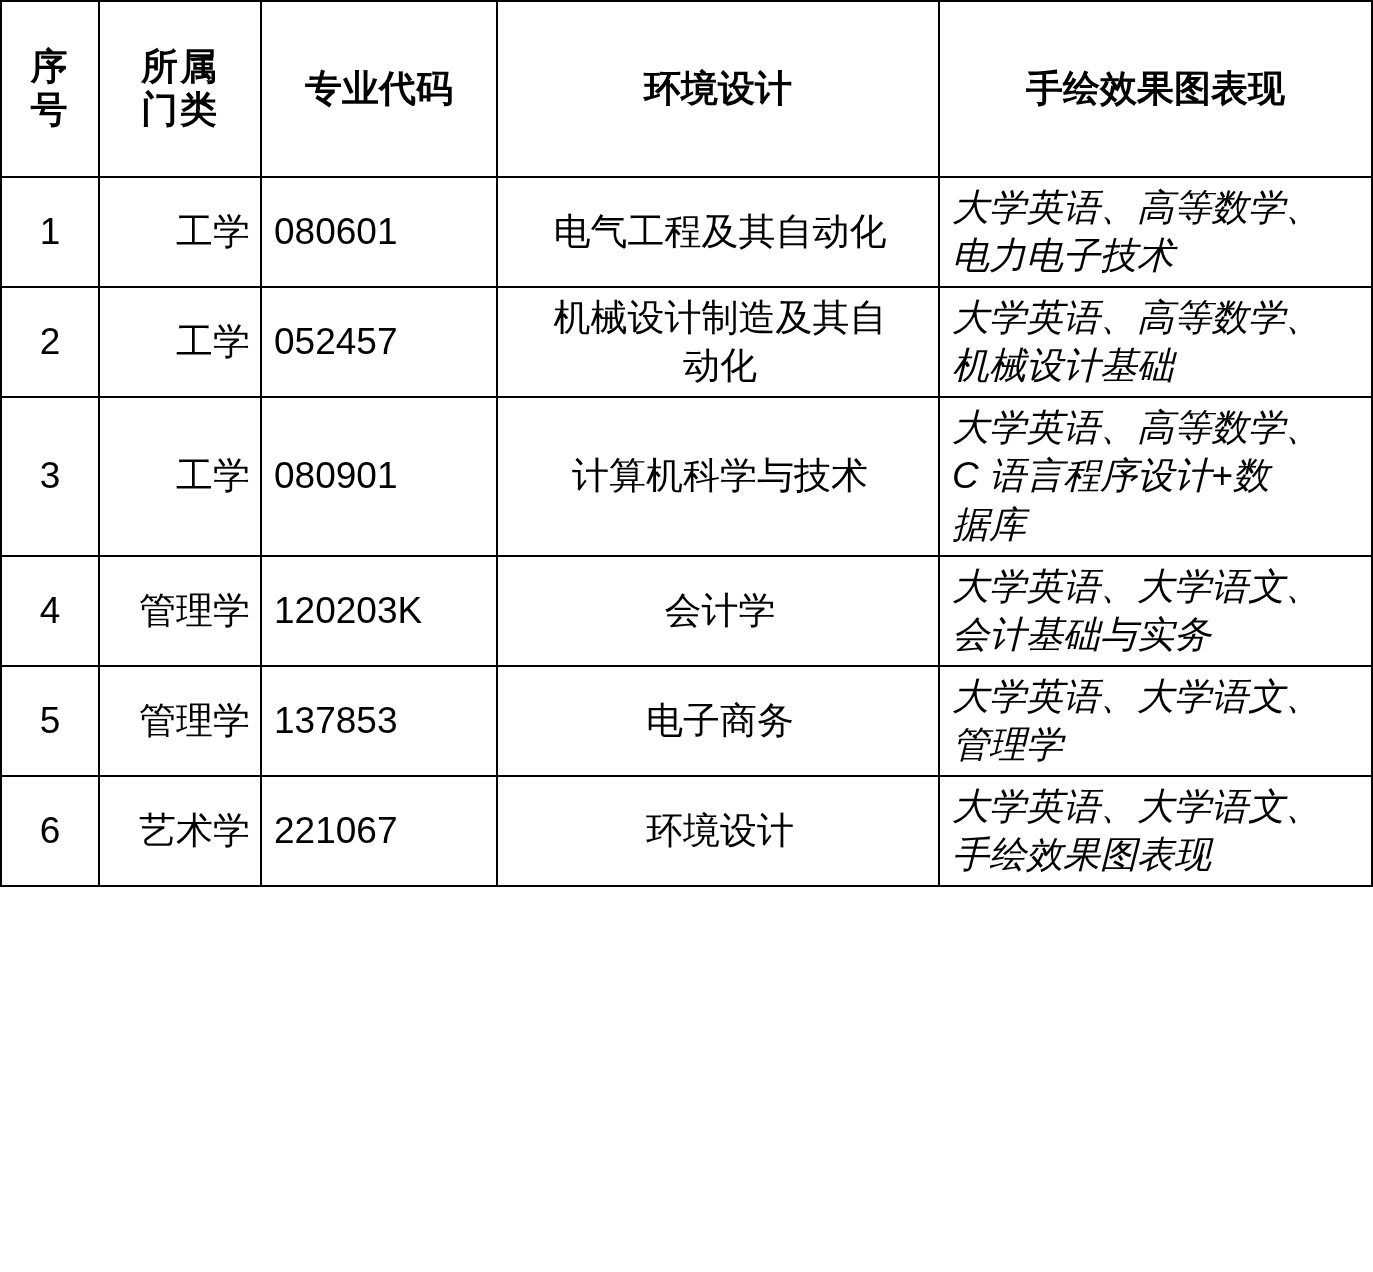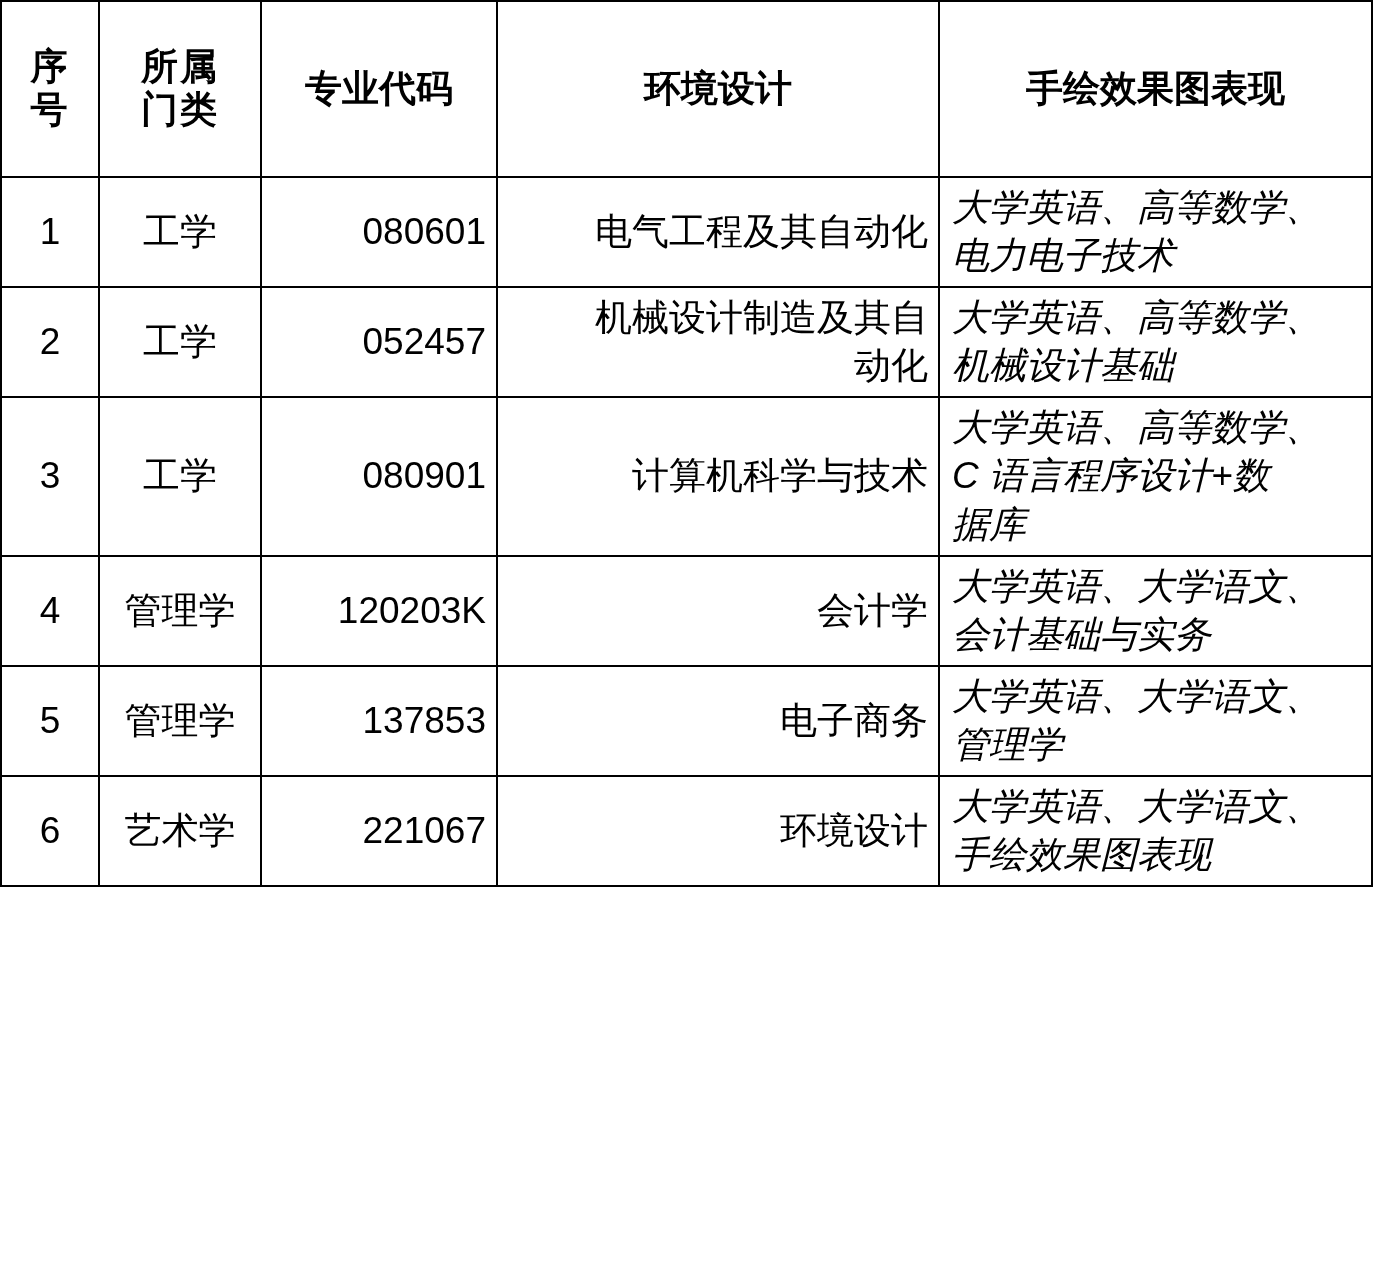--- a/index.html
+++ b/index.html
@@ -63,29 +63,29 @@
   thead td.h-code,
   thead td.h-name,
   thead td.h-subjects {
     font-weight: bold;
   }
 
   tbody td.cell-index {
     text-align: center;
   }
   tbody td.cell-category {
-    text-align: center;
+    text-align: right;
     margin-left: 28px;
   }
   tbody td.cell-code {
-    text-align: right;
+    text-align: left;
     padding-left: 12px;
   }
   tbody td.cell-name {
-    text-align: right;
+    text-align: center;
     padding-left: 14px;
   }
   tbody td.cell-subjects {
     text-align: left;
     padding-left: 12px;
     padding-right: 12px;
     font-style: italic;
   }
   .two-line {
     white-space: pre-line;

